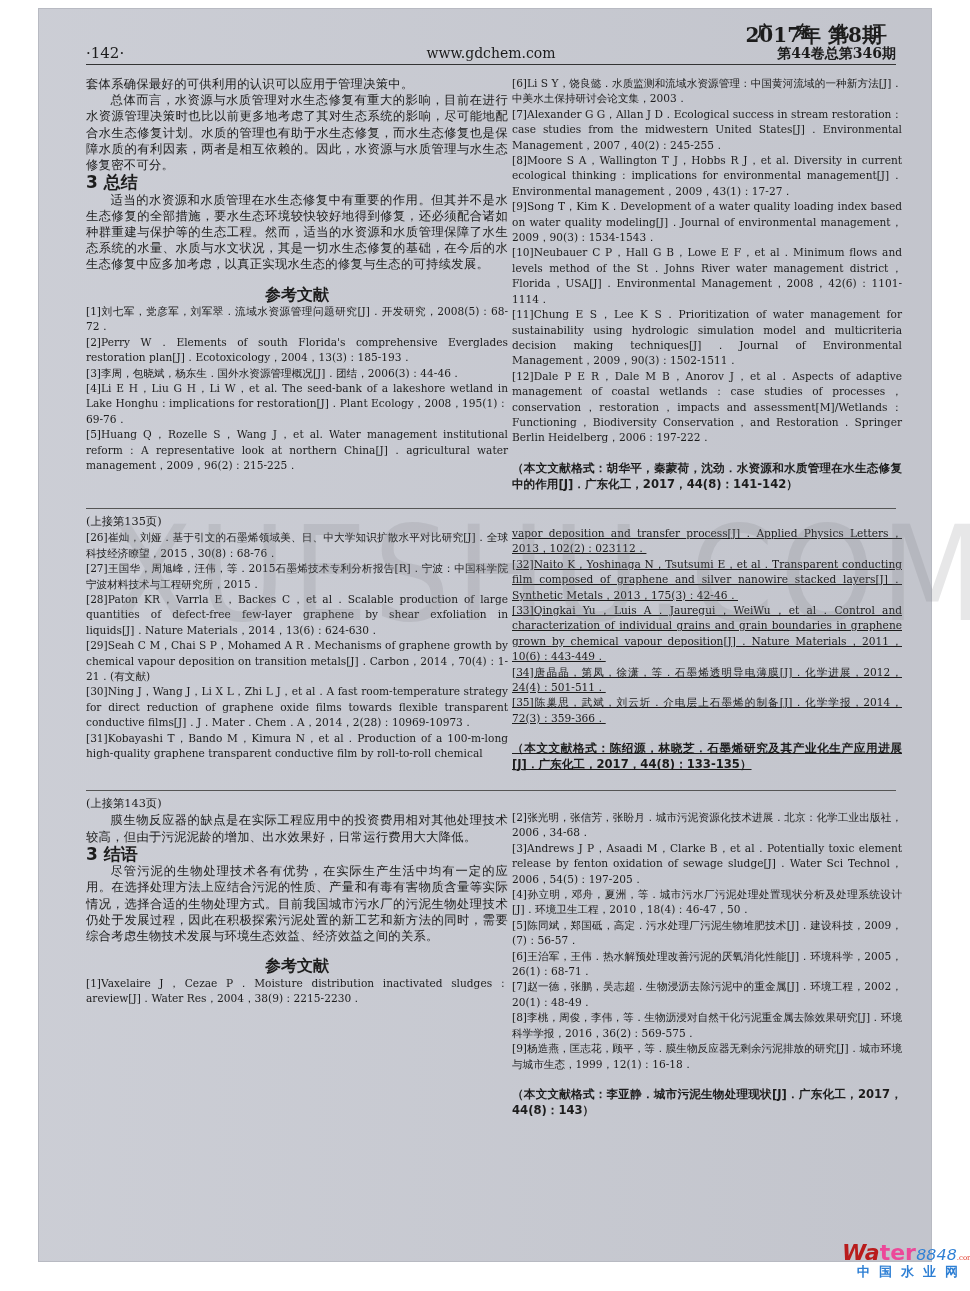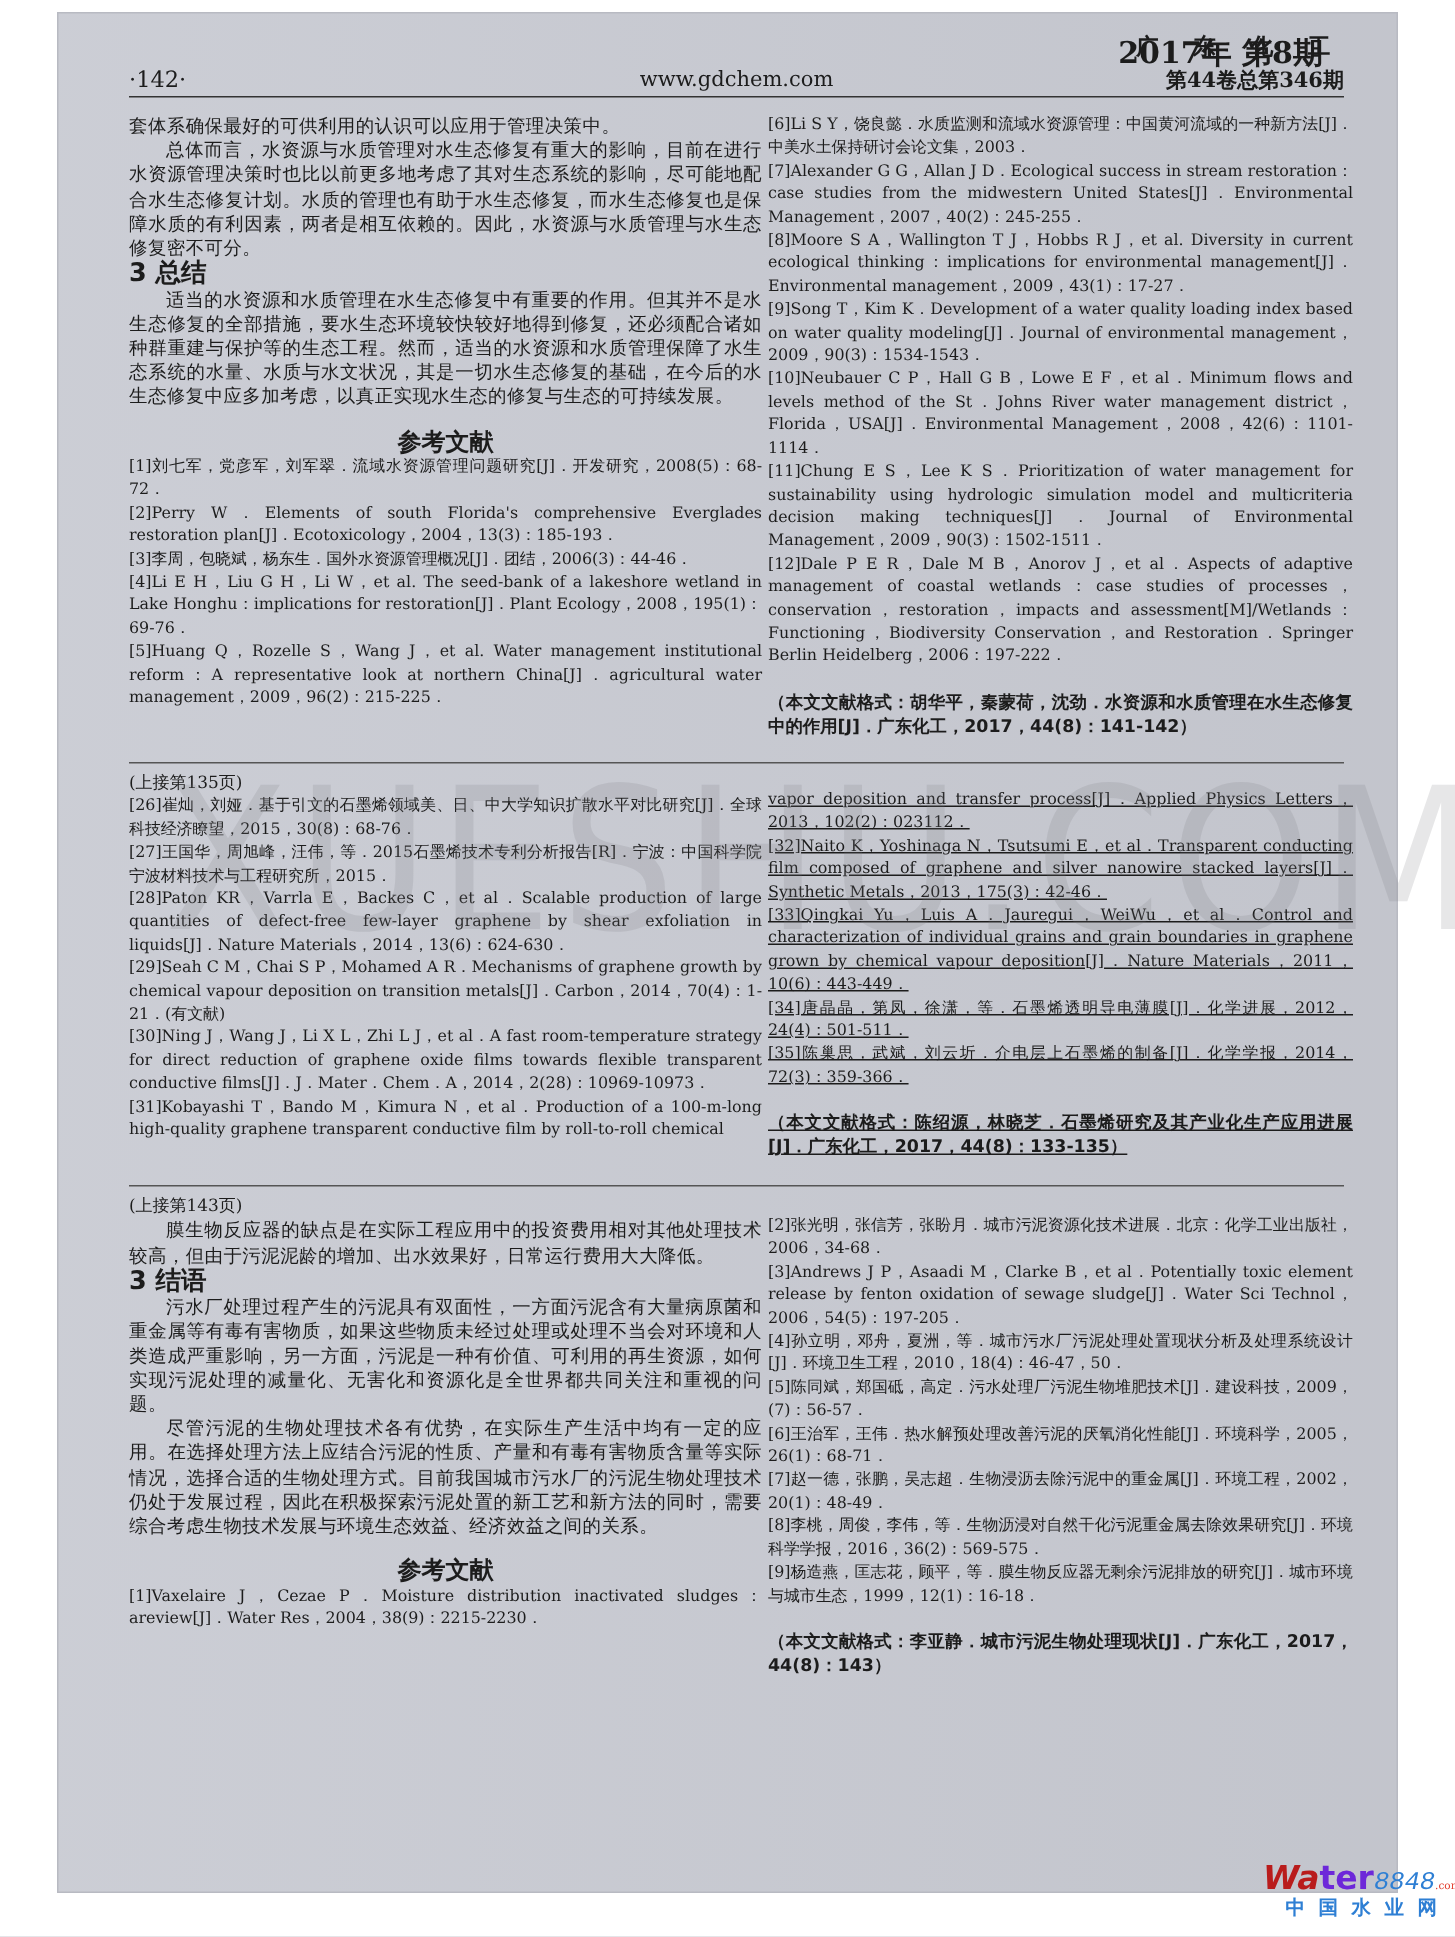--- a/index.html
+++ b/index.html
@@ -32,21 +32,21 @@
   .cont { font-size:11.3px; margin:0 0 1px; }
   .sep { position:absolute; left:48px; right:36px; height:0; border-top:1.5px solid #555; }
   .watermark {
     position:absolute; left:110px; top:505px; width:700px; text-align:center;
     font-family:"DejaVu Sans","Liberation Sans",sans-serif; font-size:120px; letter-spacing:6px;
     color:rgba(120,120,130,0.18); pointer-events:none; transform:scaleY(1.1);
   }
   .logo { position:absolute; left:842px; top:1240px; width:125px; text-align:right; }
   .logo .w1 { font-family:"DejaVu Sans","Liberation Sans",sans-serif; font-weight:bold; font-size:22px; }
   .logo .wa { color:#b91c1c;font-style:italic; }
-  .logo .ter { color:#6d28d9; }
+  .logo .ter { color:#ec4899; }
   .logo .num { font-family:Liberation Mono, monospace; font-style:italic; color:#2e7fd4; font-size:17px; }
   .logo .com { color:#e23a2a; font-size:7px; }
   .logo .cn { color:#2e7fd4; font-family:"DejaVu Sans",sans-serif; font-weight:bold; font-size:13px; letter-spacing:9px; margin-top:-2px; }
 </style>
 </head>
 <body>
 
 <div class="page">
 
   <div class="hdr">
@@ -101,21 +101,20 @@
     <p class="ref">[35]陈巢思，武斌，刘云圻．介电层上石墨烯的制备[J]．化学学报，2014，72(3)：359-366．</p>
     <div class="cite">（本文文献格式：陈绍源，林晓芝．石墨烯研究及其产业化生产应用进展[J]．广东化工，2017，44(8)：133-135）</div>
   </div>
 
   <div class="sep" style="top:782px;"></div>
 
   <div class="col colL" style="top:788px;">
     <p class="cont">(上接第143页)</p>
     <p class="para">膜生物反应器的缺点是在实际工程应用中的投资费用相对其他处理技术较高，但由于污泥泥龄的增加、出水效果好，日常运行费用大大降低。</p>
     <div class="sec-h">3  结语</div>
-    <p class="para">污水厂处理过程产生的污泥具有双面性，一方面污泥含有大量病原菌和重金属等有毒有害物质，如果这些物质未经过处理或处理不当会对环境和人类造成严重影响，另一方面，污泥是一种有价值、可利用的再生资源，如何实现污泥处理的减量化、无害化和资源化是全世界都共同关注和重视的问题。</p>
     <p class="para">尽管污泥的生物处理技术各有优势，在实际生产生活中均有一定的应用。在选择处理方法上应结合污泥的性质、产量和有毒有害物质含量等实际情况，选择合适的生物处理方式。目前我国城市污水厂的污泥生物处理技术仍处于发展过程，因此在积极探索污泥处置的新工艺和新方法的同时，需要综合考虑生物技术发展与环境生态效益、经济效益之间的关系。</p>
     <div class="ref-h">参考文献</div>
     <p class="ref">[1]Vaxelaire J，Cezae P．Moisture distribution inactivated sludges：areview[J]．Water Res，2004，38(9)：2215-2230．</p>
   </div>
 
   <div class="col colR" style="top:802px;">
     <p class="ref">[2]张光明，张信芳，张盼月．城市污泥资源化技术进展．北京：化学工业出版社，2006，34-68．</p>
     <p class="ref">[3]Andrews J P，Asaadi M，Clarke B，et al．Potentially toxic element release by fenton oxidation of sewage sludge[J]．Water Sci Technol，2006，54(5)：197-205．</p>
     <p class="ref">[4]孙立明，邓舟，夏洲，等．城市污水厂污泥处理处置现状分析及处理系统设计[J]．环境卫生工程，2010，18(4)：46-47，50．</p>
     <p class="ref">[5]陈同斌，郑国砥，高定．污水处理厂污泥生物堆肥技术[J]．建设科技，2009，(7)：56-57．</p>

